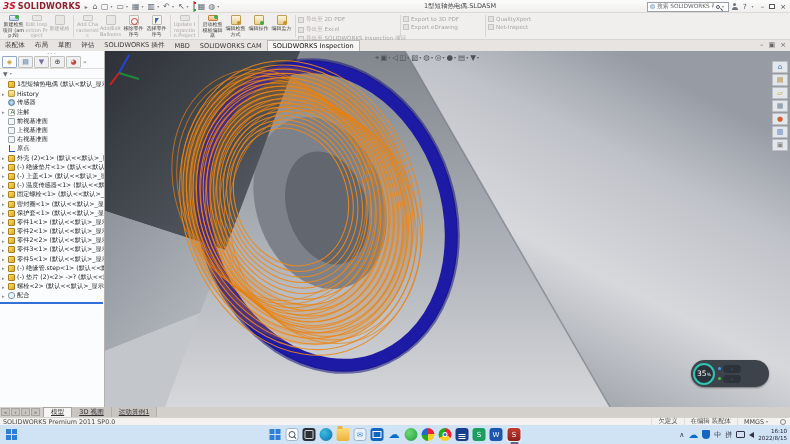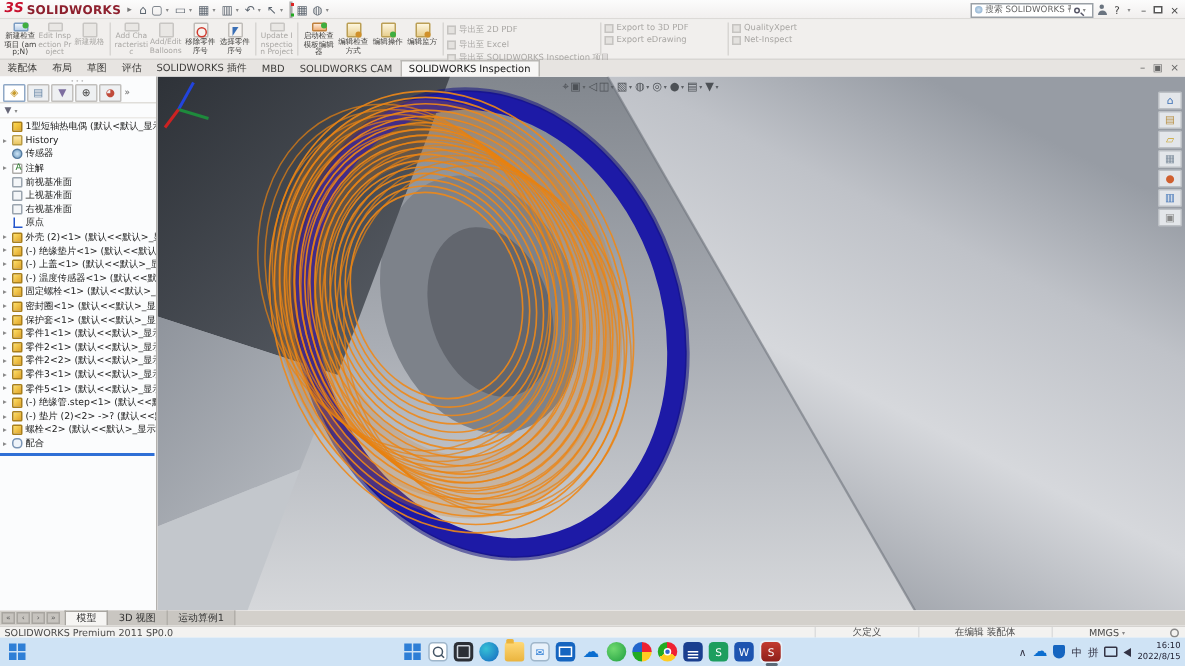--- a/index.html
+++ b/index.html
@@ -115,29 +115,29 @@
   .rc-dot{width:3px;height:3px;border-radius:50%;}
   .rc-btn{width:18px;height:8px;border-radius:4px;background:#2d333a;color:#9aa2aa;font-size:5px;
           display:flex;align-items:center;justify-content:center;}
 
   
   .doctabs{position:absolute;left:0;top:407px;width:790px;height:10px;background:#d3d0cb;
     display:flex;align-items:center;font-size:6.6px;color:#333;}
   .dnav{width:9px;height:8px;background:#c6c3be;border:1px solid #a8a5a0;margin-left:1px;
         display:flex;align-items:center;justify-content:center;font-size:5px;color:#555;}
   .dtab{padding:0 7px;height:10px;display:flex;align-items:center;background:#c9c6c1;
-        border-right:1px solid #b2afaa;}
+        border-right:1px solid #b2afaa;text-decoration:underline;}
   .dtab.active{background:#f6f5f3;border:1px solid #a8a5a0;border-bottom:none;}
 
   
   .statusbar{position:absolute;left:0;top:417px;width:790px;height:8px;background:#f3f2f0;
     border-top:1px solid #d5d3d0;display:flex;align-items:center;font-size:6.4px;color:#4a4a4a;}
   .sb-left{margin-left:3px;}
   .sb-right{margin-left:auto;display:flex;align-items:center;height:100%;}
-  .sb-item{padding:0 24px;border-left:1px solid #ddd;display:flex;align-items:center;gap:2px;height:100%;}
+  .sb-item{padding:0 6px;border-left:1px solid #ddd;display:flex;align-items:center;gap:2px;height:100%;}
   .sb-gear{width:6px;height:6px;border-radius:50%;border:1px solid #888;margin:0 4px;}
 
   
   .taskbar{position:absolute;left:0;top:425px;width:790px;height:19px;background:#cfe3f5;
     display:flex;align-items:center;}
   .tb-center{position:absolute;left:50%;transform:translateX(-50%);display:flex;align-items:center;gap:4px;}
   .tbi{width:13px;height:13px;border-radius:3px;position:relative;display:flex;align-items:center;
        justify-content:center;font-size:8px;color:#fff;}
   .win4{background:transparent;}
   .win4:before{content:"";position:absolute;left:1px;top:1px;width:5px;height:5px;background:#2f7fd6;box-shadow:6px 0 #2f7fd6,0 6px #2f7fd6,6px 6px #2f7fd6;}
@@ -196,20 +196,21 @@
         <span class="dd">▾</span>
       <span class="qi">↶</span>
         <span class="dd">▾</span>
       <span class="qi">↖</span>
         <span class="dd">▾</span>
       <span class="qi"><span class="i-traffic"></span></span>
       <span class="qi">▦</span>
       <span class="qi">◍</span>
         <span class="dd">▾</span>
     </span>
+    <span class="wtitle">1型短轴热电偶.SLDASM</span>
     <span class="tright">
       <span class="searchbox">
         <span class="sscope"></span>
         <span class="stext">搜索 SOLIDWORKS 帮助</span>
         <span class="smag"></span>
         <span class="dd">▾</span>
       </span>
       <span class="i-user"></span>
       <span class="wc">?</span>
       <span class="dd">▾</span>
@@ -599,20 +600,36 @@
           <span style="color:#888">▣</span>
         </span>
     </div>
 
     <svg class="triad" width="42" height="38">
       <line x1="14" y1="22" x2="24" y2="4" stroke="#2244dd" stroke-width="2"></line>
       <line x1="14" y1="22" x2="34" y2="28" stroke="#1e8a3c" stroke-width="2"></line>
       <line x1="14" y1="22" x2="5" y2="34" stroke="#cc2222" stroke-width="2"></line>
     </svg>
 
+    <div class="recorder">
+      <div class="rc-circle">
+        <span>35</span>
+          <span class="u">%</span>
+      </div>
+      <div class="rc-col">
+        <div class="rc-row">
+          <span class="rc-dot" style="background:#3aa0f0"></span>
+          <span class="rc-btn">◦</span>
+        </div>
+        <div class="rc-row">
+          <span class="rc-dot" style="background:#44c24a"></span>
+          <span class="rc-btn">◦</span>
+        </div>
+      </div>
+    </div>
   </div>
 
   <div class="doctabs">
     <span class="dnav">«</span>
     <span class="dnav">‹</span>
     <span class="dnav">›</span>
     <span class="dnav" style="margin-right:3px">»</span>
     <span class="dtab active">模型</span>
     <span class="dtab">3D 视图</span>
     <span class="dtab">运动算例1</span>

